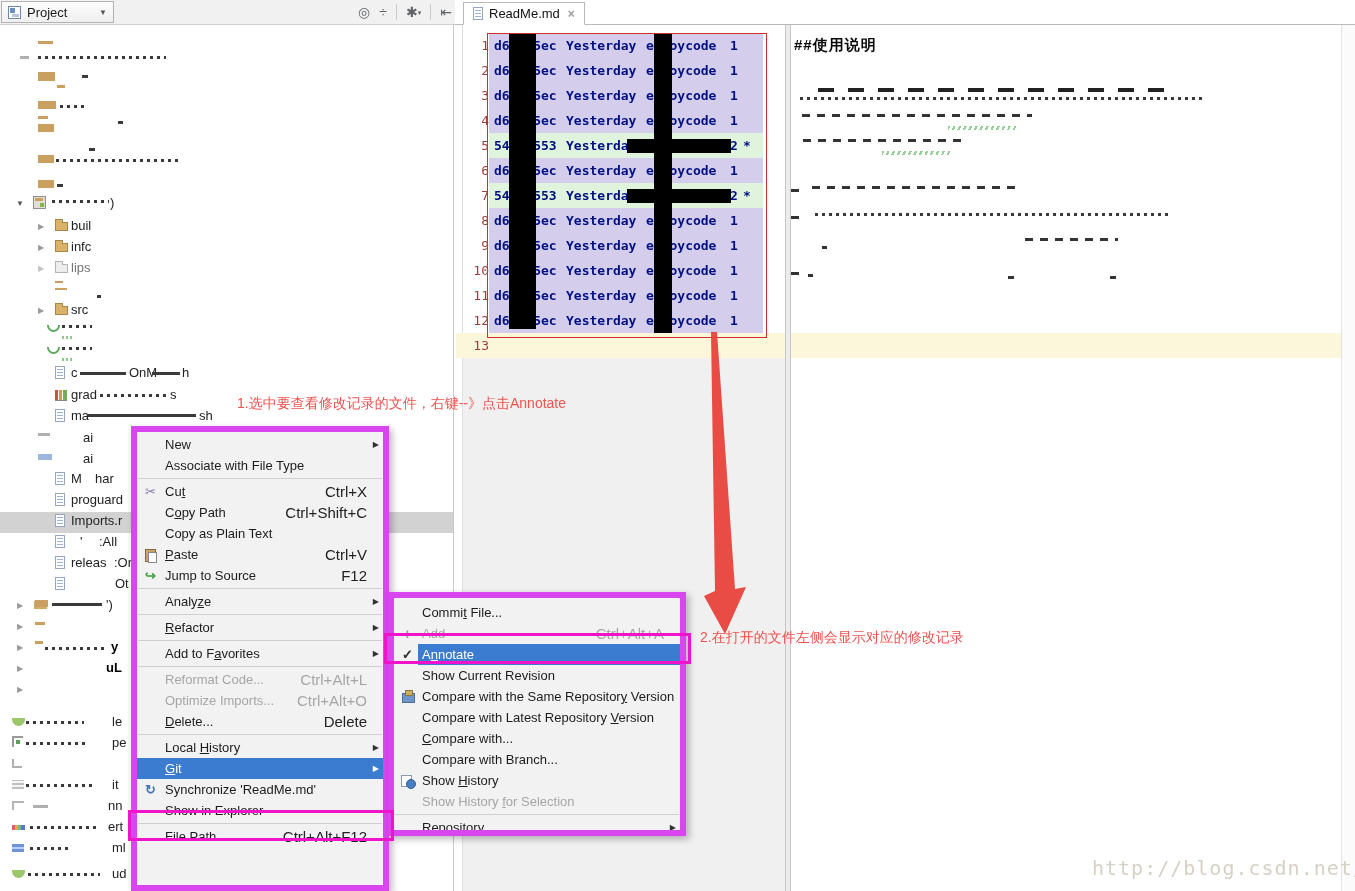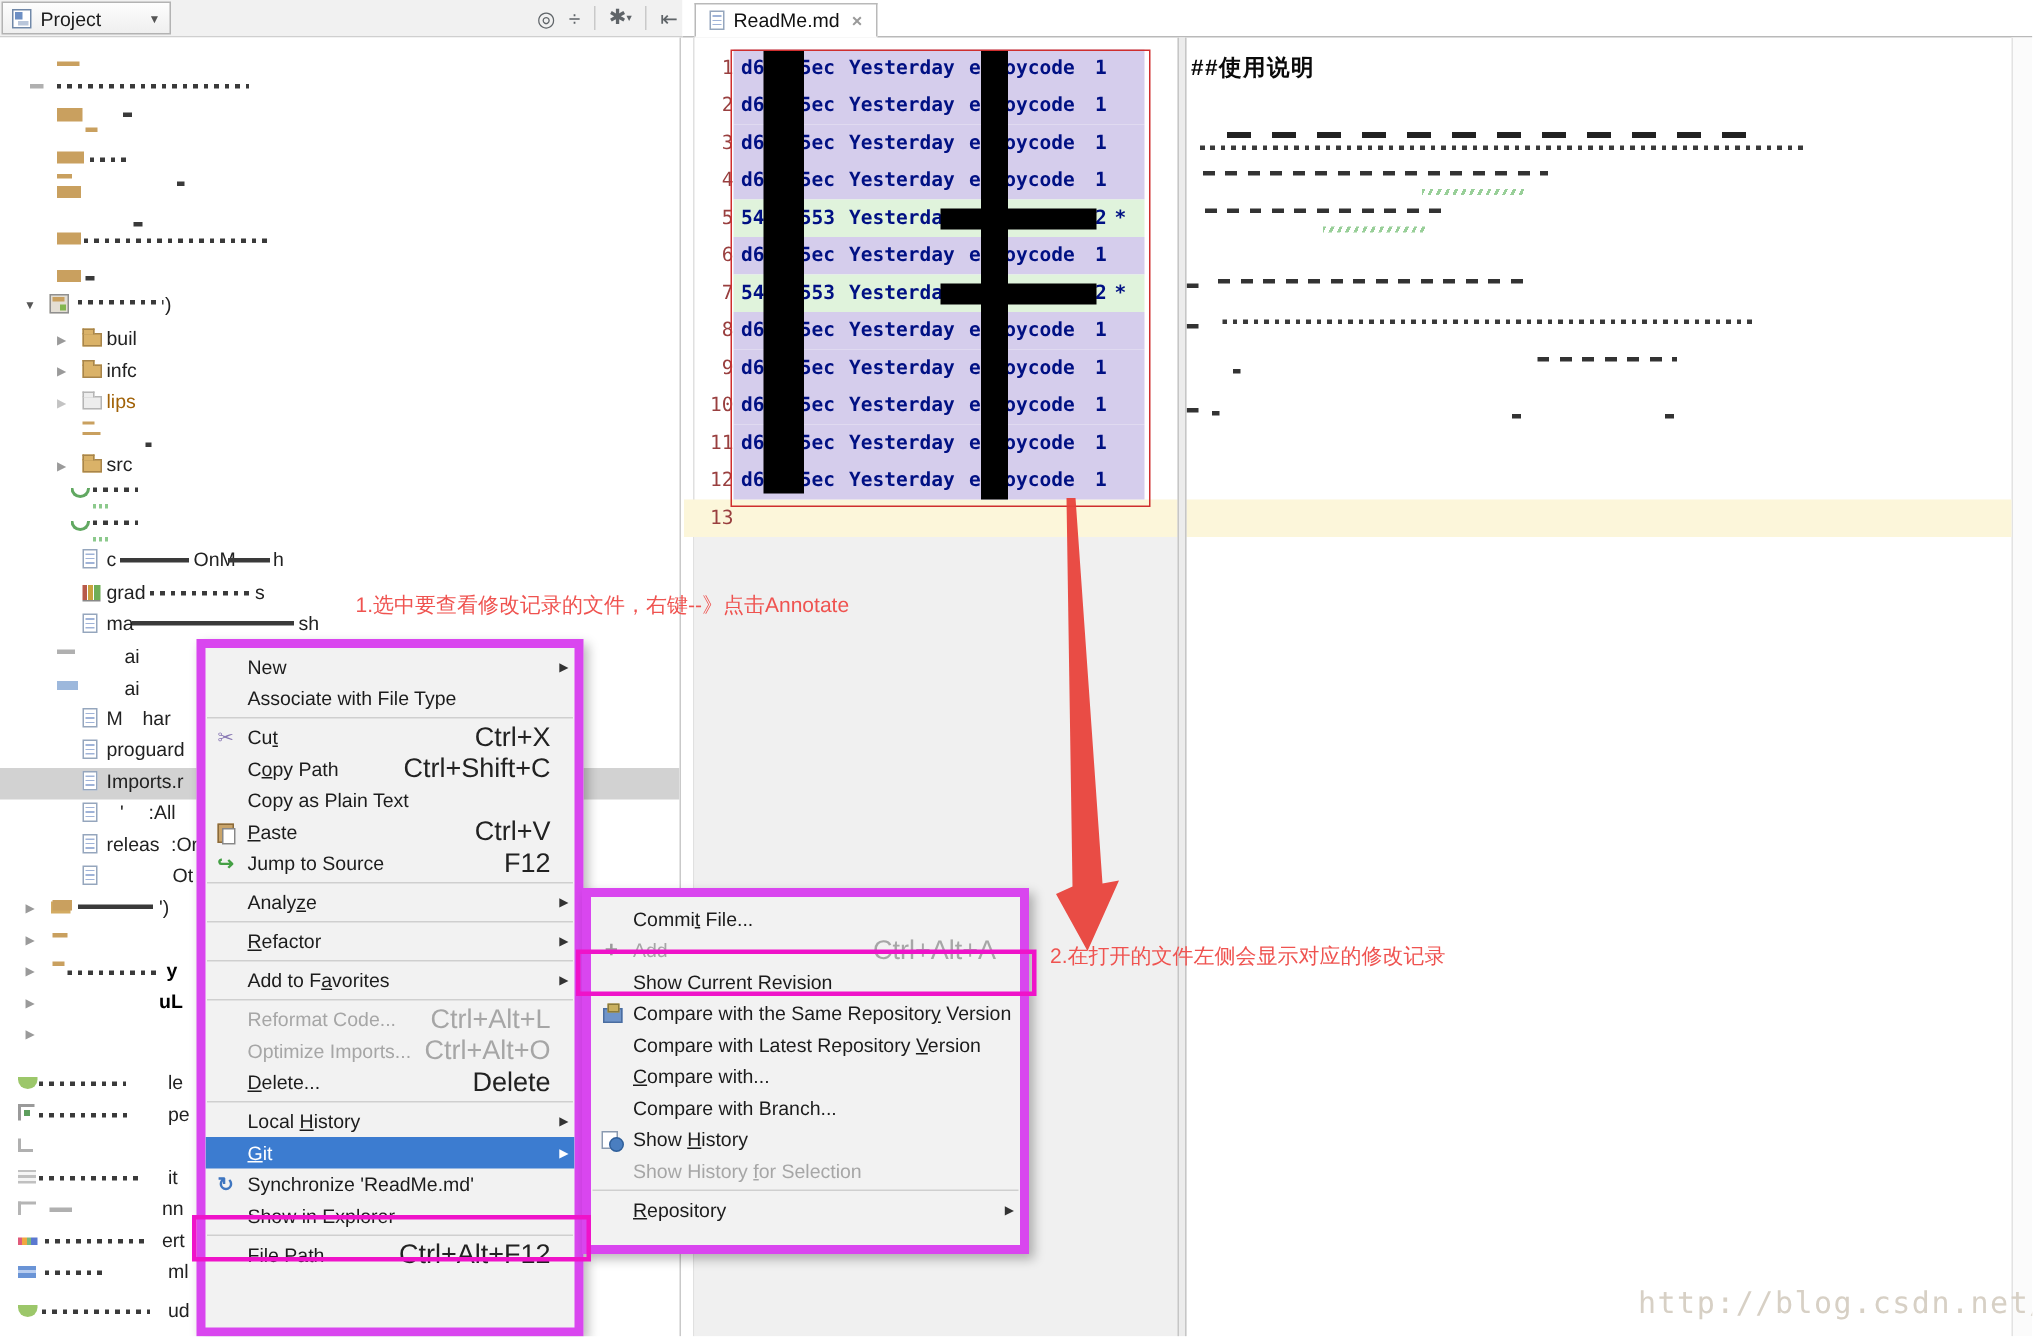--- a/index.html
+++ b/index.html
@@ -24,21 +24,21 @@
   #tabbar{position:absolute;left:455px;top:0;width:900px;height:25px;background:#fff;border-bottom:1px solid #b9b9b9}
   #tab{position:absolute;left:8px;top:2px;height:23px;background:#fff;border:1px solid #b9b9b9;border-bottom:1px solid #fff;
        display:flex;align-items:center;gap:6px;padding:0 9px;font-size:13px;color:#111}
   .tab-close{color:#9a9a9a;font-size:12px;font-weight:bold;margin-left:2px}
 
   
   #projectPanel{position:absolute;left:0;top:25px;width:454px;height:866px;background:#fff;border-right:1px solid #c9c9c9;overflow:hidden}
   .tree-row{position:absolute;height:18px;font-size:13px;color:#222;white-space:nowrap}
   .tfrag{position:absolute;top:0;line-height:15px}
   .tfrag.b{font-weight:bold;color:#000}
-  .tfrag.gr{color:#a16207}
+  .tfrag.gr{color:#737373}
   .selband{position:absolute;background:#d2d2d2}
   .tr-arr{position:absolute;font-size:8px;color:#9a9a9a;line-height:12px}
   .tr-arr.exp{color:#565656}
   .tr-arr.colg{color:#c3c3c3}
   .tico{position:absolute;top:1px}
   .ic-folder{width:13px;height:9px;background:#dab268;border:1px solid #a8854a;margin-top:3px;position:relative}
   .ic-folder::before{content:"";position:absolute;left:-1px;top:-4px;width:6px;height:3px;background:#dab268;border:1px solid #a8854a;border-bottom:none}
   .ic-folder-gray{width:13px;height:9px;background:#ededed;border:1px solid #b5b5b5;margin-top:3px;position:relative}
   .ic-folder-gray::before{content:"";position:absolute;left:-1px;top:-4px;width:6px;height:3px;background:#ededed;border:1px solid #b5b5b5;border-bottom:none}
   .ic-folder-frag{width:13px;height:8px;background:#d3ab62;margin-top:3px}
@@ -94,21 +94,21 @@
   .bbar{position:absolute;background:#000;z-index:6}
   #heading{position:absolute;left:794px;top:36px;font-size:15px;font-weight:600;color:#0a0a0a;letter-spacing:1px;z-index:1}
   #arrowSvg{position:absolute;left:0;top:0;width:1355px;height:891px;z-index:18;pointer-events:none}
 
   
   .menu{position:absolute;background:#f2f2f2;border:6px solid #d946ef;box-shadow:3px 3px 7px rgba(0,0,0,.28);z-index:20;padding-top:2px;overflow:hidden}
   #ctxMenu{left:131px;top:426px;width:258px;height:465px}
   #gitMenu{left:388px;top:592px;width:298px;height:244px;padding-top:4px}
   .mi{position:relative;height:21px;line-height:21px;padding:0 14px 0 28px;white-space:nowrap;color:#1c1c1c;cursor:default}
   .mi .lab{font-size:13px}
-  .mi .sc{position:absolute;right:16px;top:0;font-size:18px;color:#222}
+  .mi .sc{position:absolute;right:16px;top:0;font-size:15px;color:#222}
   .mi .arr{position:absolute;right:4px;top:0;font-size:8px;line-height:21px;color:#333}
   .mi.dis,.mi.dis .sc{color:#a6a6a6}
   .mi.sel{background:#3c7cd0;color:#fff}
   .mi.sel .sc,.mi.sel .arr{color:#fff}
   .mi.selp{background:linear-gradient(#3c7cd0,#3c7cd0) 24px 0/calc(100% - 24px) 100% no-repeat;color:#fff}
   .msep{height:0;border-top:1px solid #cfcfcf;margin:2px 1px}
   .mic{position:absolute;left:5px;top:2px;width:17px;height:17px;font-size:13px;line-height:17px;text-align:center}
   .ic-scissors::before{content:"✂";color:#8a7ab5}
   .ic-jump::before{content:"↪";color:#44a044;font-weight:bold}
   .ic-sync::before{content:"↻";color:#3f76c0;font-weight:bold}
@@ -513,20 +513,21 @@
       <div class="mi"><span class="lab">Local <u>H</u>istory</span><span class="arr">▶</span></div>
       <div class="mi sel"><span class="lab"><u>G</u>it</span><span class="arr">▶</span></div>
       <div class="mi"><span class="mic ic-sync"></span><span class="lab">Synchronize 'ReadMe.md'</span></div>
       <div class="mi"><span class="lab">Show in Explorer</span></div>
       <div class="msep"></div>
       <div class="mi"><span class="lab">File Path</span><span class="sc">Ctrl+Alt+F12</span></div>
     </div>
   <div id="gitMenu" class="menu">
       <div class="mi"><span class="lab">Commi<u>t</u> File...</span></div>
       <div class="mi dis"><span class="mic ic-plus"></span><span class="lab">Add</span><span class="sc">Ctrl+Alt+A</span></div>
+      <div class="mi selp"><span class="mic ic-check"></span><span class="lab">A<u>n</u>notate</span></div>
       <div class="mi"><span class="lab">Show Current Revision</span></div>
       <div class="mi"><span class="mic ic-compare"></span><span class="lab">Compare with the Same Repositor<u>y</u> Version</span></div>
       <div class="mi"><span class="lab">Compare with Latest Repository <u>V</u>ersion</span></div>
       <div class="mi"><span class="lab"><u>C</u>ompare with...</span></div>
       <div class="mi"><span class="lab">Compare with Branch...</span></div>
       <div class="mi"><span class="mic ic-history"></span><span class="lab">Show <u>H</u>istory</span></div>
       <div class="mi dis"><span class="lab">Show History <u>f</u>or Selection</span></div>
       <div class="msep"></div>
       <div class="mi"><span class="lab"><u>R</u>epository</span><span class="arr">▶</span></div>
     </div>

